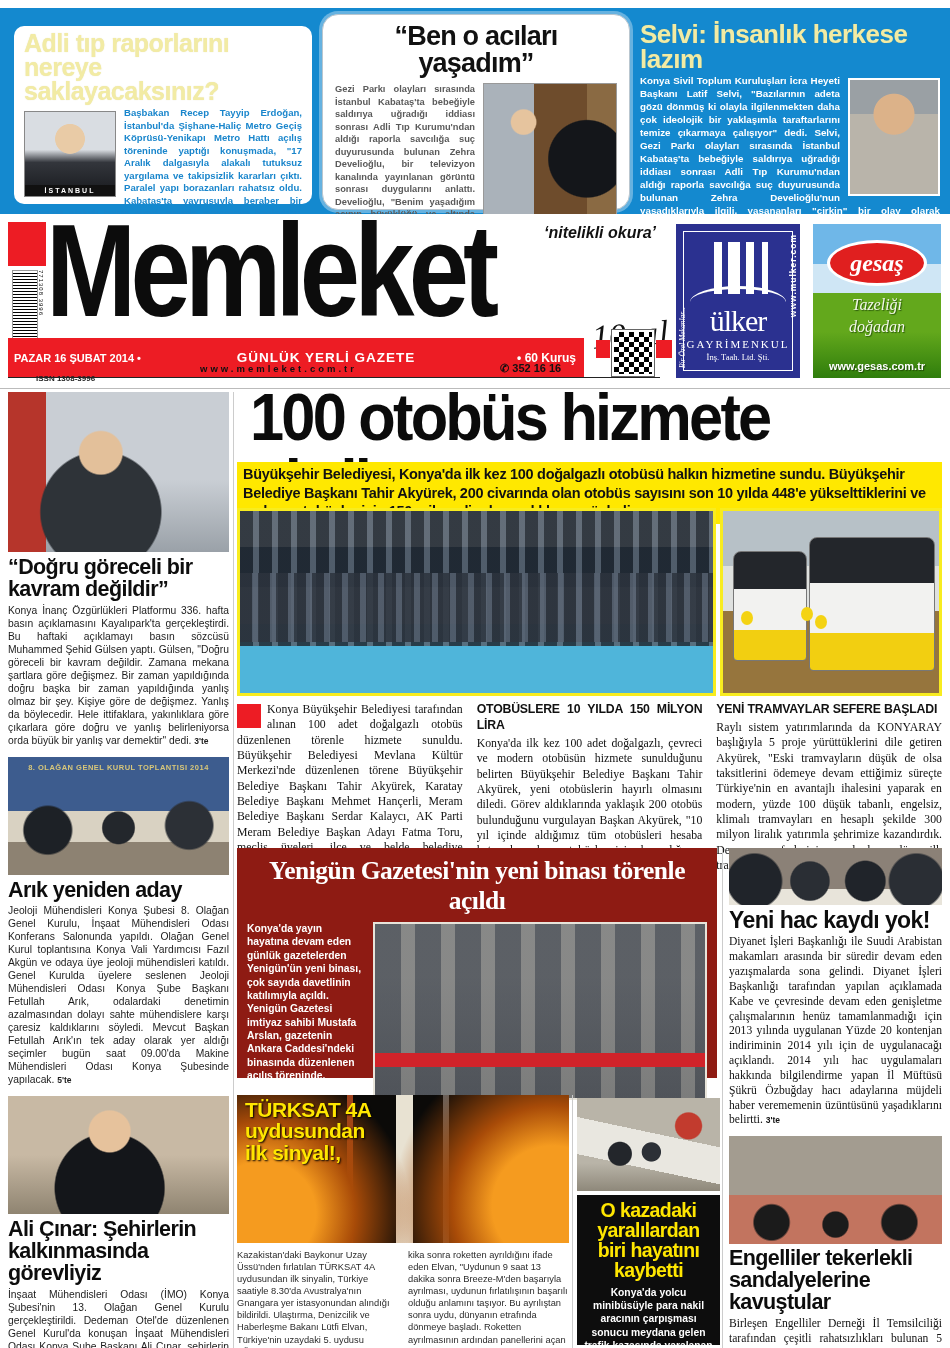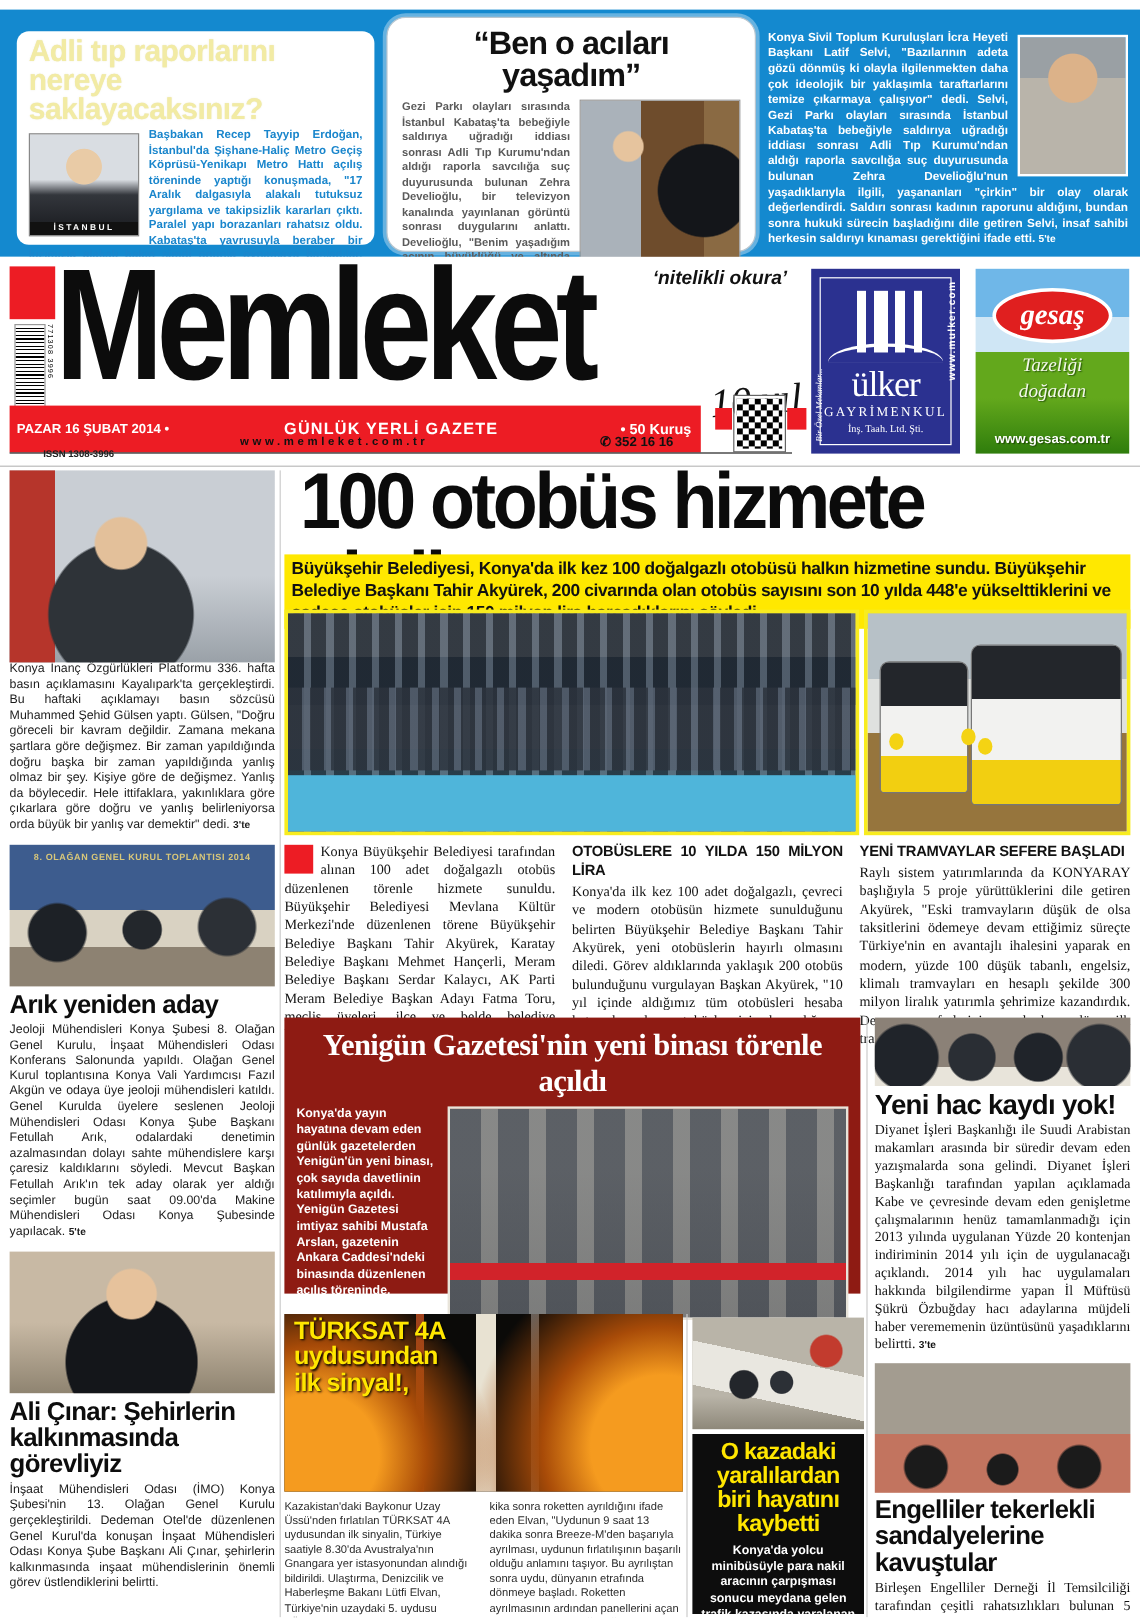--- a/index.html
+++ b/index.html
@@ -198,38 +198,39 @@
       <div class="mid-flex">
         <div class="txt body-gray">
           <span>Gezi Parkı olayları sırasında İstanbul Kabataş'ta bebeğiyle saldırıya uğradığı iddiası sonrası Adli Tıp Kurumu'ndan aldığı raporla savcılığa suç duyurusunda bulunan Zehra Develioğlu, bir televizyon kanalında yayınlanan görüntü sonrası duygularını anlattı. Develioğlu, "Benim yaşadığım acının büyüklüğü ve altında ezildiğim o yük yetmezmiş gibi bir de insanlara kendimi inandırmak zorunda bırakıldım. Çok ağır bir yük, çok büyük bir acı" dedi.</span>
           <span class="pgref">5'te</span>
         </div>
         <div class="ph ph-zehra"></div>
       </div>
     </div>
 
     <div class="zone-right">
+      <div class="hl-cream">Selvi: İnsanlık herkese lazım</div>
       <div class="body-white">
         <span class="ph ph-selvi" style="display:block;"></span>
         <span>Konya Sivil Toplum Kuruluşları İcra Heyeti Başkanı Latif Selvi, "Bazılarının adeta gözü dönmüş ki olayla ilgilenmekten daha çok ideolojik bir yaklaşımla taraftarlarını temize çıkarmaya çalışıyor" dedi. Selvi, Gezi Parkı olayları sırasında İstanbul Kabataş'ta bebeğiyle saldırıya uğradığı iddiası sonrası Adli Tıp Kurumu'ndan aldığı raporla savcılığa suç duyurusunda bulunan Zehra Develioğlu'nun yaşadıklarıyla ilgili, yaşananları "çirkin" bir olay olarak değerlendirdi. Saldırı sonrası kadının raporunu aldığını, bundan sonra hukuki sürecin başladığını dile getiren Selvi, insaf sahibi herkesin saldırıyı kınaması gerektiğini ifade etti.</span>
         <span class="pgref">5'te</span>
       </div>
     </div>
   </div>
 
   <div class="masthead">
     <div class="red-sq"></div>
     <div class="barcode"></div>
     <div class="barcode-digits">771308 3996</div>
     <div class="logo">Memleket</div>
     <div class="tagline">‘nitelikli okura’</div>
     <div class="red-bar">
       <span class="d">PAZAR 16 ŞUBAT 2014 •</span>
       <span class="g">GÜNLÜK YERLİ GAZETE</span>
-      <span class="p">• 50 Kuruş</span>
+      <span class="p">• 60 Kuruş</span>
     </div>
     <div class="issn">ISSN 1308-3996</div>
     <div class="site">www.memleket.com.tr</div>
     <div class="phone">
       <span>✆</span>
       <span>352 16 16</span>
     </div>
     <div class="mast-rule"></div>
     <div class="tenyil">10.yıl</div>
     <div class="qr-stub-l"></div>
@@ -251,20 +252,21 @@
       <div class="oval">gesaş</div>
       <div class="sl" style="top:72px;">Tazeliği</div>
       <div class="sl" style="top:94px;">doğadan</div>
       <div class="web">www.gesas.com.tr</div>
     </div>
   </div>
   <div class="mast-bottom-rule"></div>
 
   <div class="leftcol">
     <div class="ph lc-photo ph-gulsen"></div>
+    <div class="lc-head">“Doğru göreceli bir kavram değildir”</div>
     <div class="lc-body">
       <span>Konya İnanç Özgürlükleri Platformu 336. hafta basın açıklamasını Kayalıpark'ta gerçekleştirdi. Bu haftaki açıklamayı basın sözcüsü Muhammed Şehid Gülsen yaptı. Gülsen, "Doğru göreceli bir kavram değildir. Zamana mekana şartlara göre değişmez. Bir zaman yapıldığında doğru başka bir zaman yapıldığında yanlış olmaz bir şey. Kişiye göre de değişmez. Yanlış da böylecedir. Hele ittifaklara, yakınlıklara göre çıkarlara göre doğru ve yanlış belirleniyorsa orda büyük bir yanlış var demektir" dedi.</span>
       <span class="pgref">3'te</span>
     </div>
 
     <div class="ph lc-photo ph-kurul">
       <span class="scr">8. OLAĞAN GENEL KURUL TOPLANTISI 2014</span>
     </div>
     <div class="lc-head">Arık yeniden aday</div>
     <div class="lc-body">

